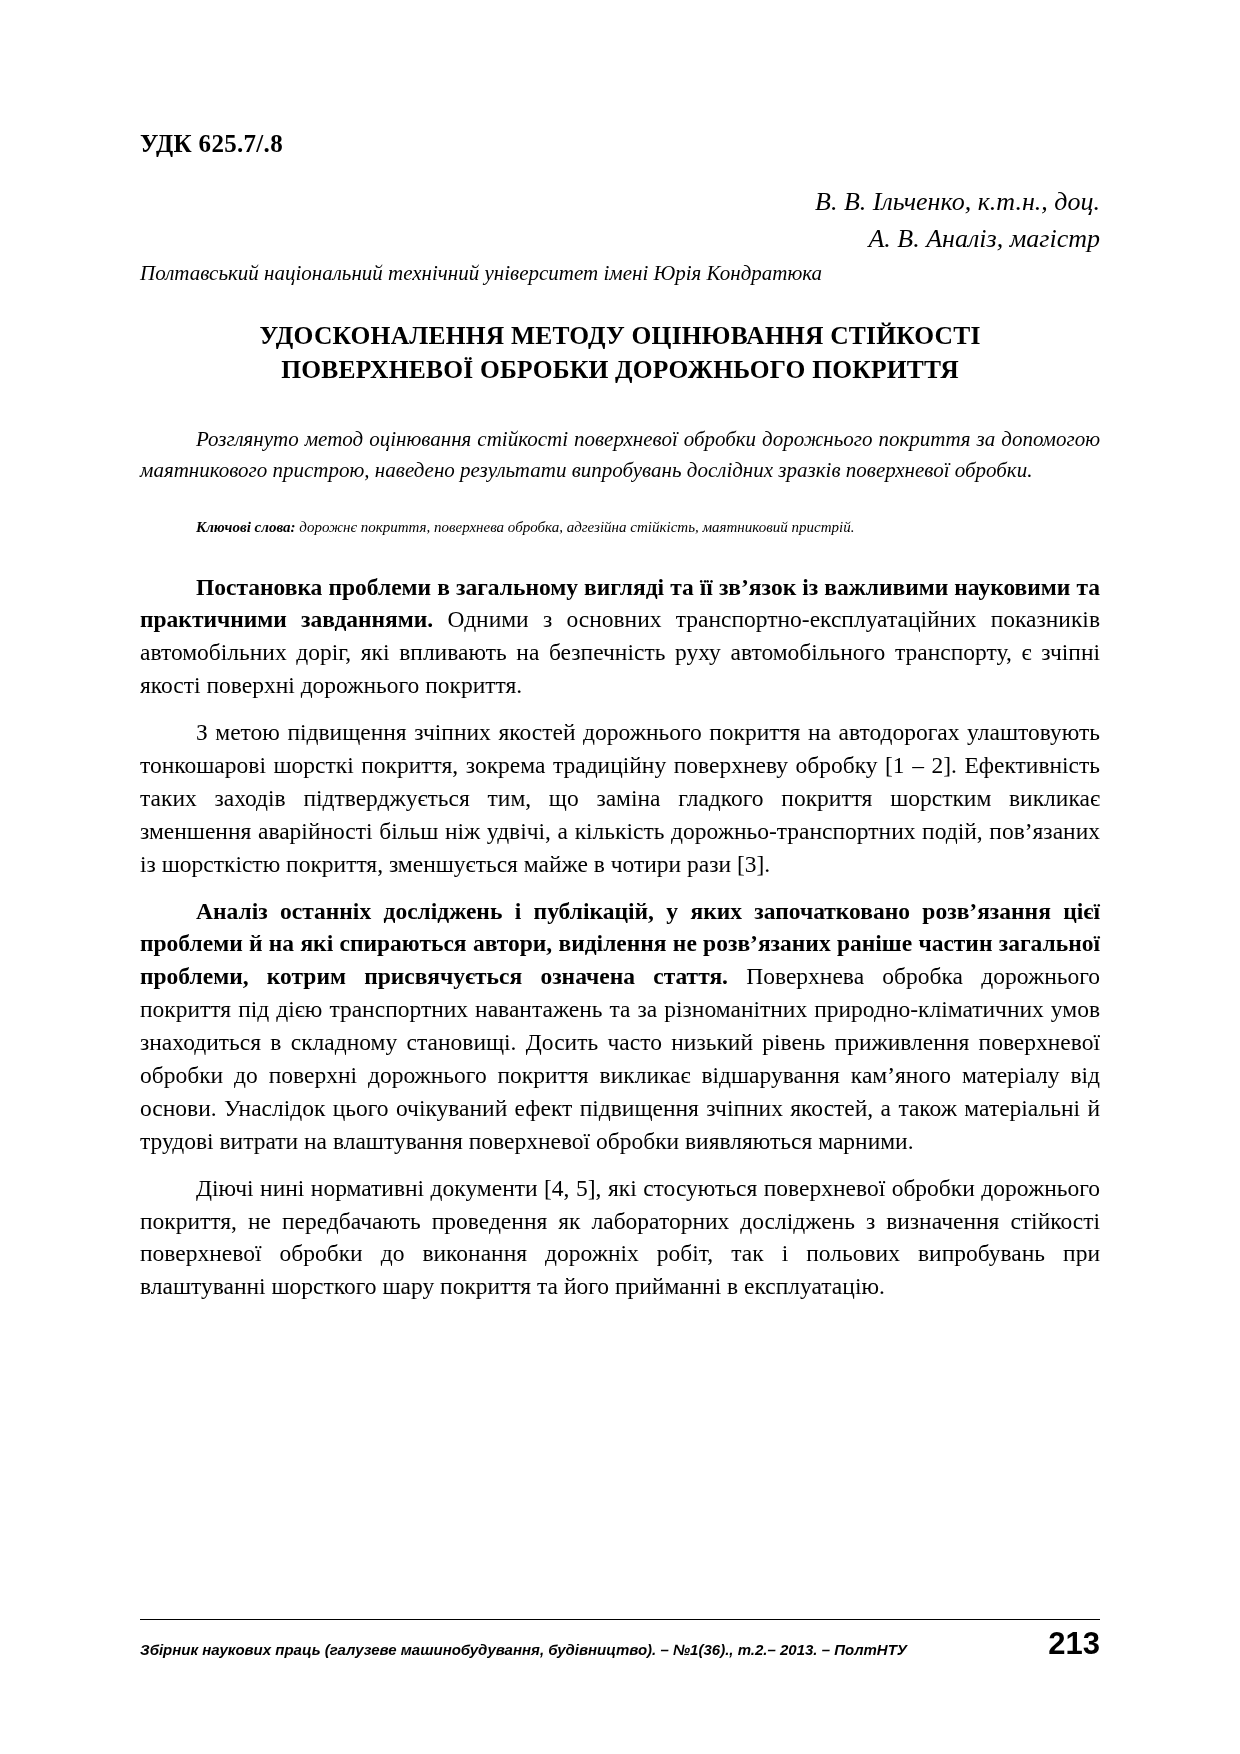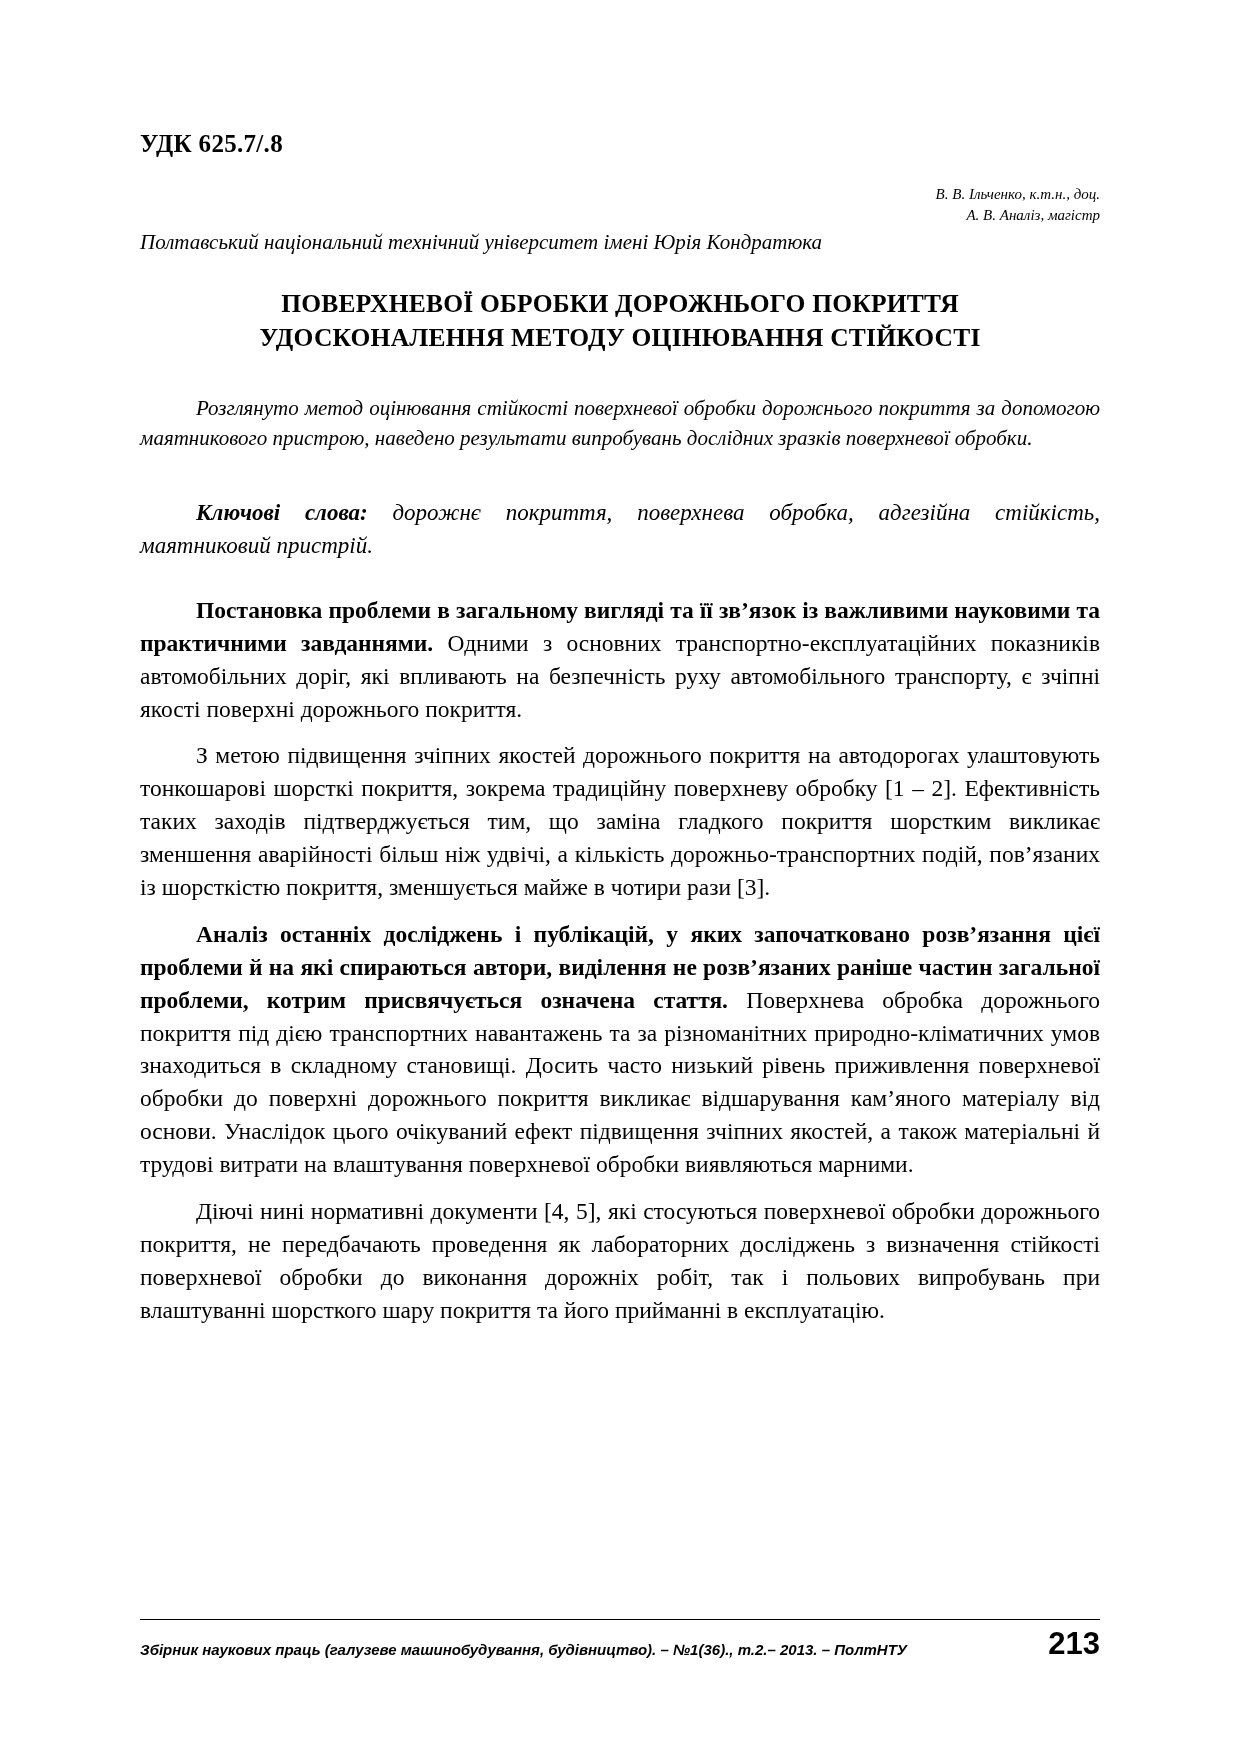--- a/index.html
+++ b/index.html
@@ -22,21 +22,21 @@
   }
   .udk {
     font-size: 25px;
     font-weight: bold;
     letter-spacing: 0.3px;
     margin-bottom: 26px;
   }
   .authors {
     text-align: right;
     font-style: italic;
-    font-size: 15px;
+    font-size: 26px;
     line-height: 1.42;
   }
   .affiliation {
     text-align: left;
     font-style: italic;
     font-size: 21px;
     line-height: 1.42;
     margin-top: 1px;
   }
   .title {
@@ -50,25 +50,25 @@
   .abstract {
     font-style: italic;
     font-size: 21px;
     line-height: 1.44;
     text-align: justify;
     text-indent: 56px;
     margin-top: 38px;
   }
   .keywords {
     font-style: italic;
-    font-size: 23px;
+    font-size: 15px;
     line-height: 1.44;
     text-align: justify;
     text-indent: 56px;
-    margin-top: 42px;
+    margin-top: 32px;
   }
   .keywords b {
     font-weight: bold;
   }
   .body-par {
     font-size: 23.5px;
     line-height: 1.40;
     text-align: justify;
     text-indent: 56px;
     margin-top: 14px;
@@ -117,22 +117,22 @@
   <div class="udk">УДК 625.7/.8</div>
 
   <div class="authors">
     <div>В. В. Ільченко, к.т.н., доц.</div>
     <div>А. В. Аналіз, магістр</div>
   </div>
 
   <div class="affiliation">Полтавський національний технічний університет імені Юрія Кондратюка</div>
 
   <div class="title">
+    <div>УДОСКОНАЛЕННЯ МЕТОДУ ОЦІНЮВАННЯ СТІЙКОСТІ</div>
     <div>ПОВЕРХНЕВОЇ ОБРОБКИ ДОРОЖНЬОГО ПОКРИТТЯ</div>
-    <div>УДОСКОНАЛЕННЯ МЕТОДУ ОЦІНЮВАННЯ СТІЙКОСТІ</div>
   </div>
 
   <div class="abstract">Розглянуто метод оцінювання стійкості поверхневої обробки дорожнього покриття за допомогою маятникового пристрою, наведено результати випробувань дослідних зразків поверхневої обробки.</div>
 
   <div class="keywords">
     <b>Ключові слова:</b><span> дорожнє покриття, поверхнева обробка, адгезійна стійкість, маятниковий пристрій.</span>
   </div>
 
   <div class="body-par first">
     <b>Постановка проблеми в загальному вигляді та її зв’язок із важливими науковими та практичними завданнями.</b><span> Одними з основних транспортно-експлуатаційних показників автомобільних доріг, які впливають на безпечність руху автомобільного транспорту, є зчіпні якості поверхні дорожнього покриття.</span>

